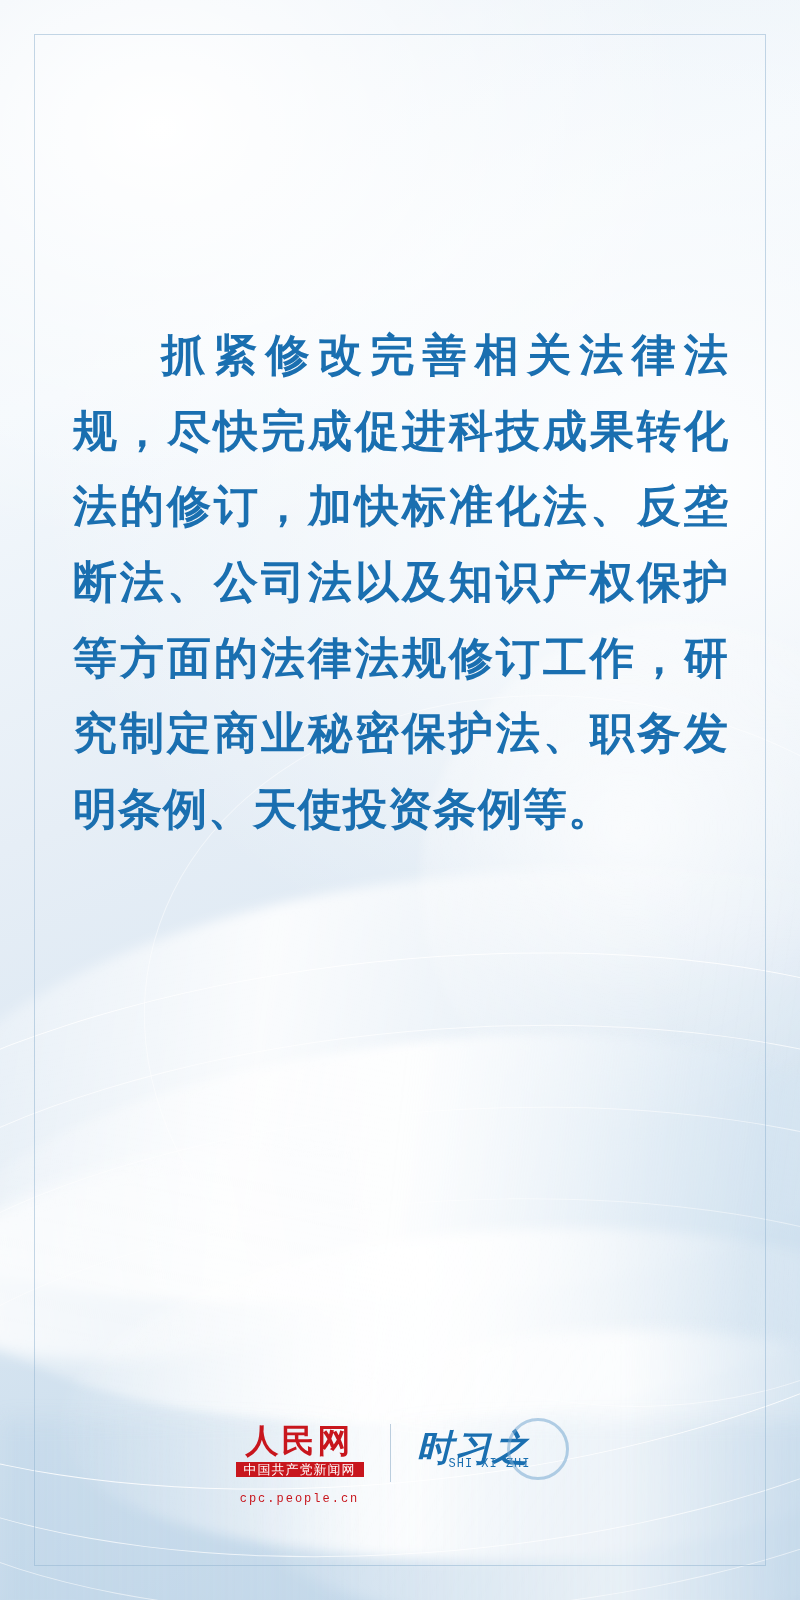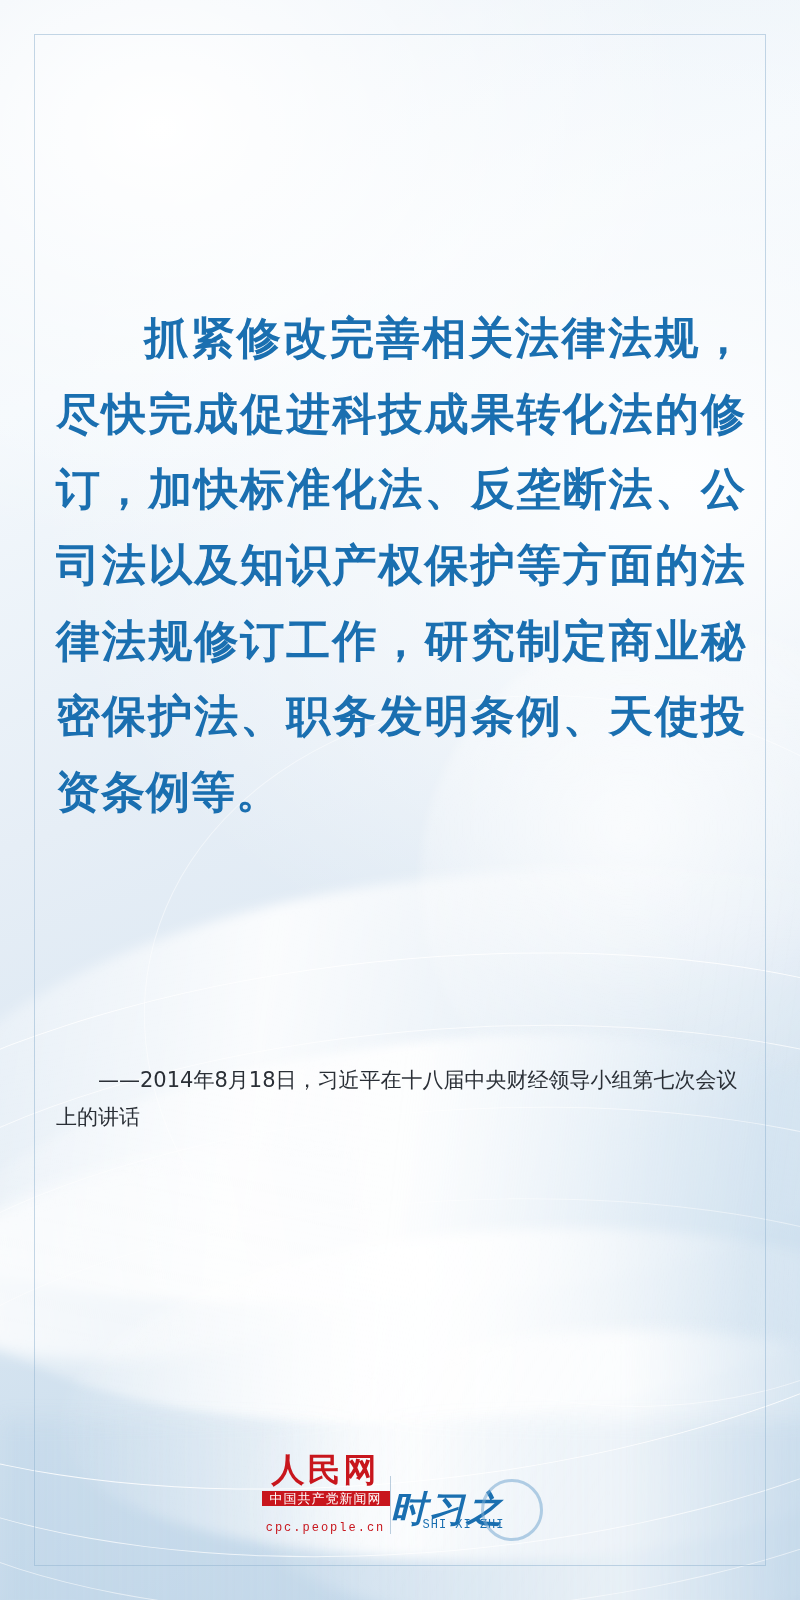--- a/index.html
+++ b/index.html
@@ -103,21 +103,21 @@
   }
 
   .quote-block {
     position: absolute;
     left: 56px;
     top: 300px;
     width: 690px;
   }
 
   .quote-text {
-    margin: 0;
+    margin: 17px;
     color: #1a6fb0;
     font-size: 44px;
     line-height: 1.72;
     font-weight: 700;
     letter-spacing: 1px;
     text-indent: 88px;
     text-align: justify;
     text-justify: inter-ideograph;
     font-family: "DejaVu Sans", "Liberation Sans", sans-serif;
   }
@@ -136,23 +136,23 @@
   }
 
   
   .footer {
     position: absolute;
     left: 0;
     top: 1424px;
     width: 800px;
     height: 110px;
     display: flex;
-    align-items: flex-end;
+    align-items: flex-start;
     justify-content: center;
-    gap: 0;
+    gap: 26px;
   }
 
   .people-logo {
     display: flex;
     flex-direction: column;
     align-items: center;
     line-height: 1;
   }
   .people-logo .pl-main {
     color: #c8161d;
@@ -237,21 +237,20 @@
   <div class="arc arc2"></div>
   <div class="arc arc3"></div>
   <div class="arc arc4"></div>
 
   <div class="frame"></div>
 
   <div class="quote-block">
     <p class="quote-text">抓紧修改完善相关法律法规，尽快完成促进科技成果转化法的修订，加快标准化法、反垄断法、公司法以及知识产权保护等方面的法律法规修订工作，研究制定商业秘密保护法、职务发明条例、天使投资条例等。</p>
   </div>
 
-  <p class="attribution">——2014年8月18日，习近平在十八届中央财经领导小组第七次会议上的讲话</p>
 
   <div class="footer">
 
     <div class="people-logo">
       <div class="pl-main">人民网</div>
       <div class="pl-sub">中国共产党新闻网</div>
       <div class="pl-url">cpc.people.cn</div>
     </div>
 
     <div class="divider-bar"></div>

